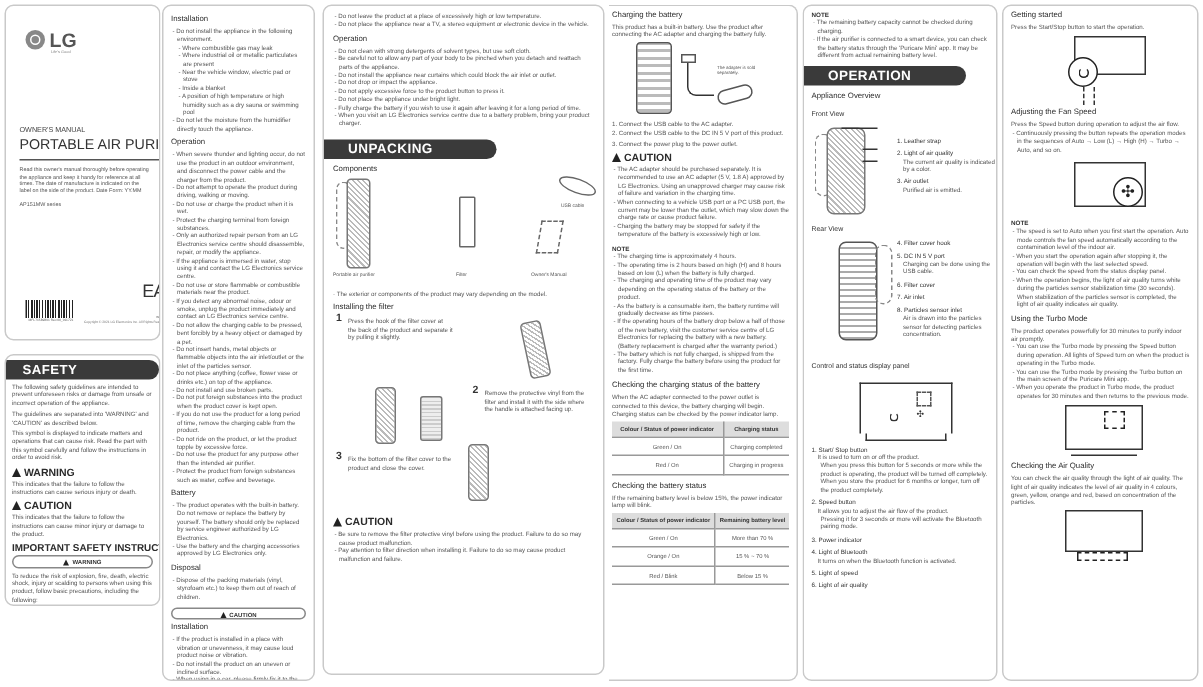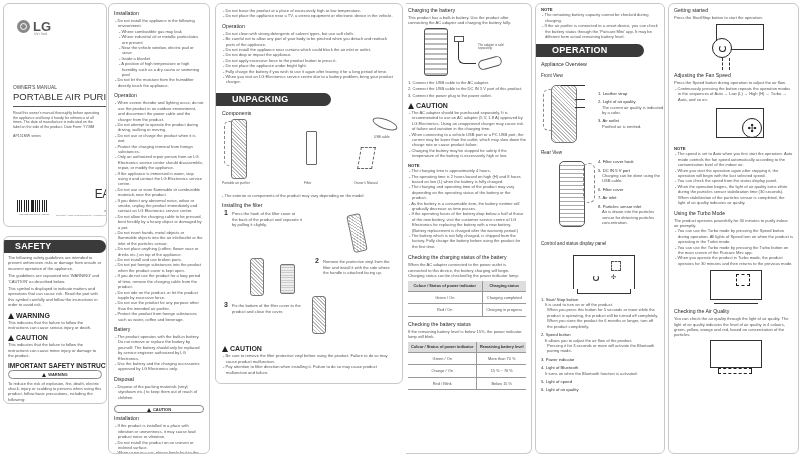--- a/index.html
+++ b/index.html
@@ -111,21 +111,21 @@
     <h4>Installation</h4>
     <ul>
       <li>- If the product is installed in a place with vibration or unevenness, it may cause loud product noise or vibration.</li>
       <li>- Do not install the product on an uneven or inclined surface.</li>
       <li>- When using in a car, please firmly fix it to the cup holder that matches the product size.</li>
     </ul>
   </div>
 </div>
 
 <div class="page" style="left:213px;width:192px;">
-  <div class="panel" style="left:2px;top:3px;width:188px;height:381px;padding:4px 6px;">
+  <div class="panel" style="left:2px;top:3px;width:188px;height:447px;padding:4px 6px;">
     <ul>
       <li>- Do not leave the product at a place of excessively high or low temperature.</li>
       <li>- Do not place the appliance near a TV, a stereo equipment or electronic device in the vehicle.</li>
     </ul>
     <h4 style="margin-top:4px;">Operation</h4>
     <ul>
       <li>- Do not clean with strong detergents of solvent types, but use soft cloth.</li>
       <li>- Be careful not to allow any part of your body to be pinched when you detach and reattach parts of the appliance.</li>
       <li>- Do not install the appliance near curtains which could block the air inlet or outlet.</li>
       <li>- Do not drop or impact the appliance.</li>

